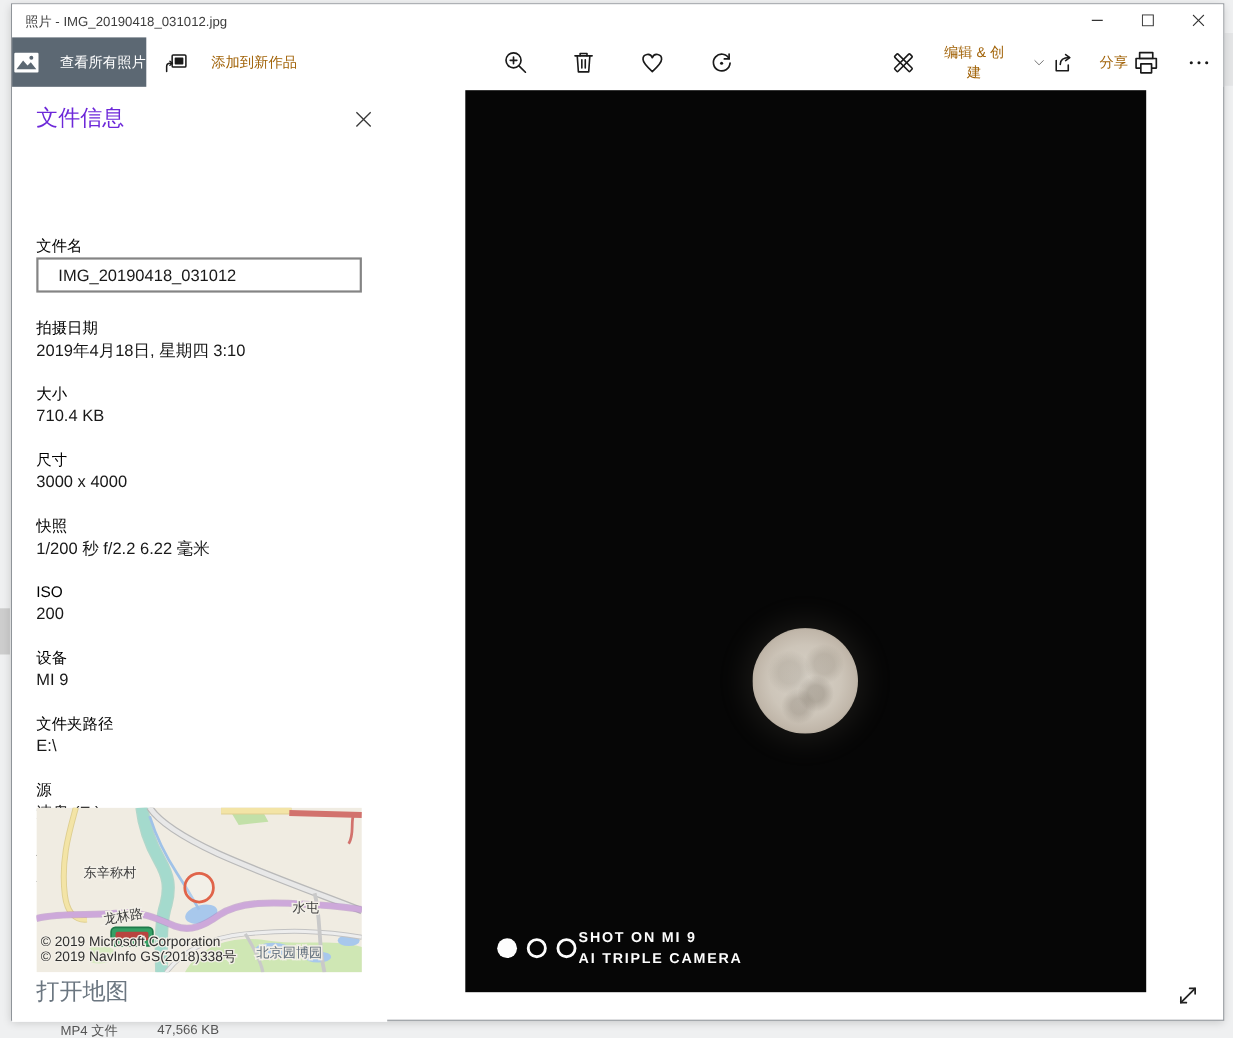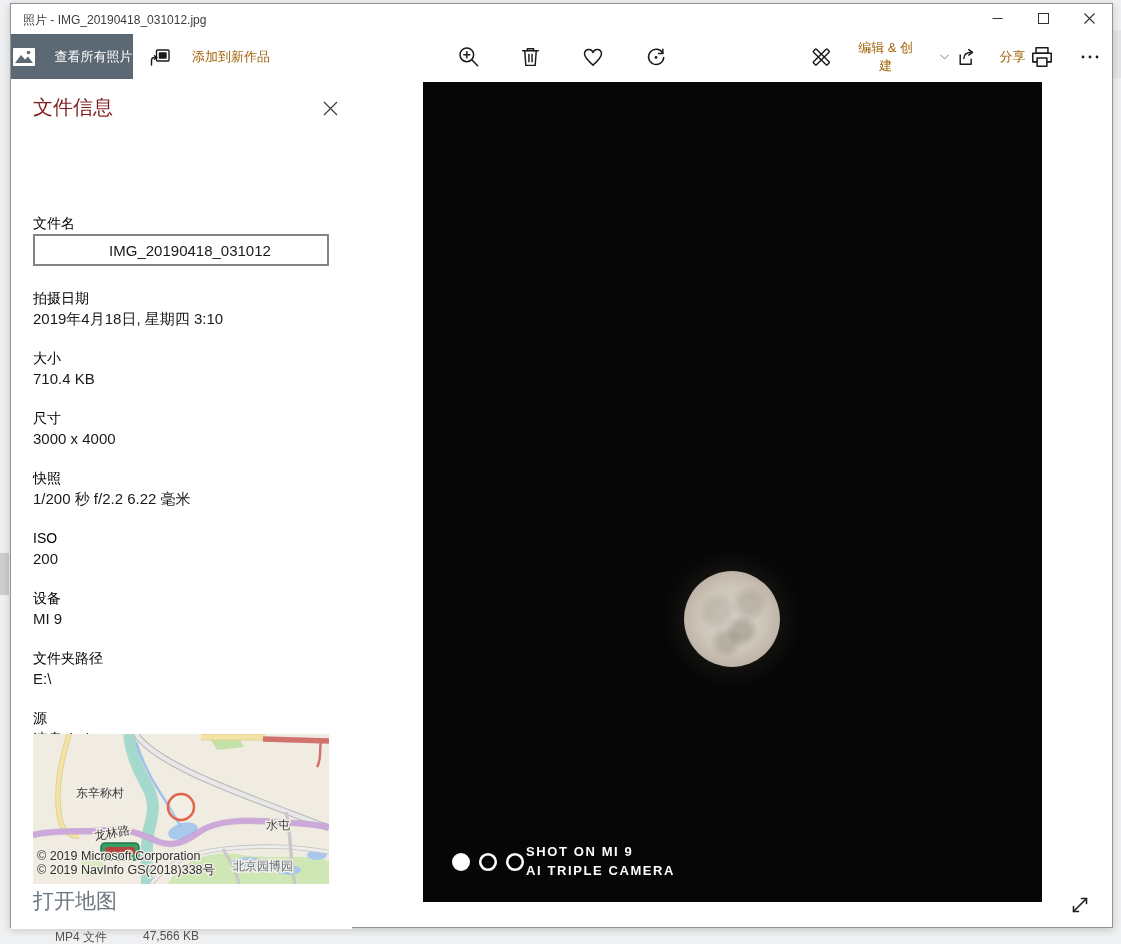--- a/index.html
+++ b/index.html
@@ -35,28 +35,28 @@
   .tb-rotate { left:625px; width:40px; }
   .tb-edit { left:798px; width:142px; }
   .tb-share { left:940px; width:78px; }
   .tb-print { left:1011px; width:40px; }
   .tb-more { left:1059px; width:40px; }
   .icon-line { stroke:#1a1a1a; fill:none; stroke-width:1.4; stroke-linecap:round; stroke-linejoin:round; }
   .chev { stroke:#5a5a5a; }
 
   
   .panel { position:absolute; left:0; top:75px; width:341px; height:850px; background:#fff; }
-  .panel-title { position:absolute; left:22px; top:15px; font-size:20px; color:#7f1d1d; }
+  .panel-title { position:absolute; left:22px; top:15px; font-size:20px; color:#6d28d9; }
   .panel-close { position:absolute; left:306px; top:16px; width:26px; height:26px; background:transparent; border:none;
     display:flex; align-items:center; justify-content:center; }
   .f-label { position:absolute; left:22px; font-size:14px; color:#000000; }
   .f-value { position:absolute; left:22px; font-size:15px; color:#191919; }
   .name-input { position:absolute; left:22px; top:82px; width:296px; height:32px; border:2px solid #848484;
     font-size:15px; color:#191919; padding-left:18px; background:#fff;
-    font-family:"Liberation Sans","DejaVu Sans",sans-serif;text-align:center; }
+    font-family:"Liberation Sans","DejaVu Sans",sans-serif; }
   .map-wrap { position:absolute; left:22px; top:655px; width:296px; height:150px; overflow:hidden; }
   .open-map { position:absolute; left:22px; top:808px; font-size:21px; color:#6b7680; text-decoration:none; }
   .maplabel { font-size:12px; fill:#3d3d3d; paint-order:stroke; stroke:#f2efe7; stroke-width:3px; }
   .mapcopy  { font-size:12.5px; fill:#303030; paint-order:stroke; stroke:#f2efe7; stroke-width:2.5px; }
 
   
   .photo { position:absolute; left:412px; top:78px; width:619px; height:820px; background:#060606; }
   .moon { position:absolute; left:261px; top:489px; width:96px; height:96px; border-radius:50%;
     background:
       radial-gradient(circle at 60% 62%, rgba(104,95,82,.30) 0 9%, rgba(104,95,82,0) 20%),

